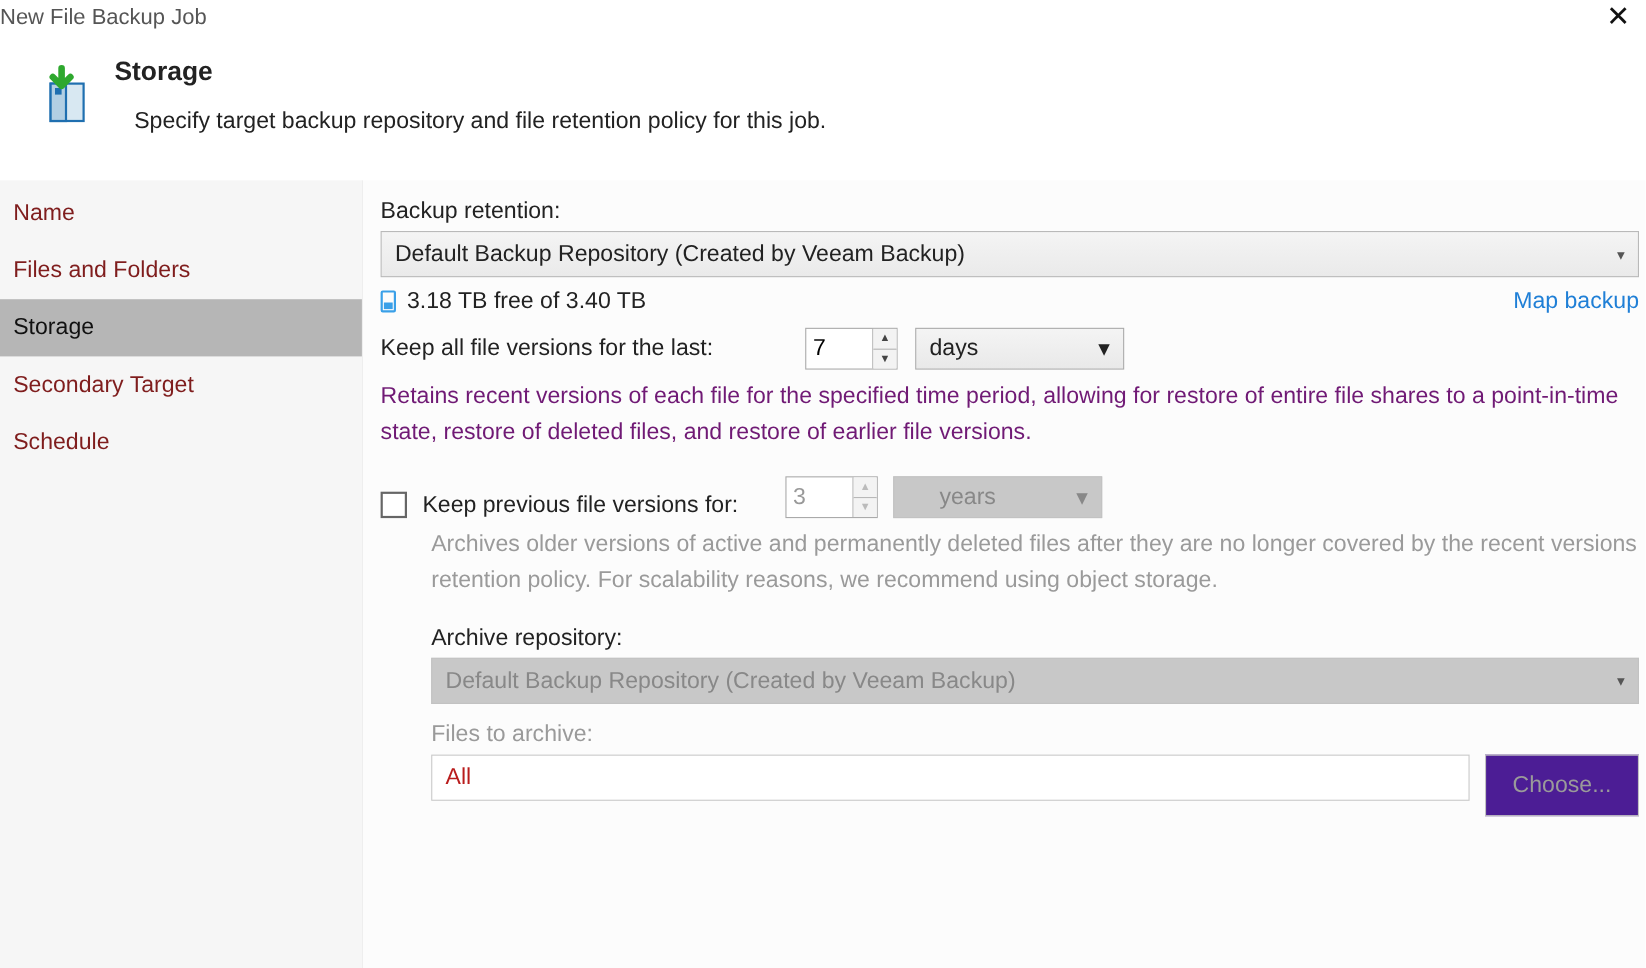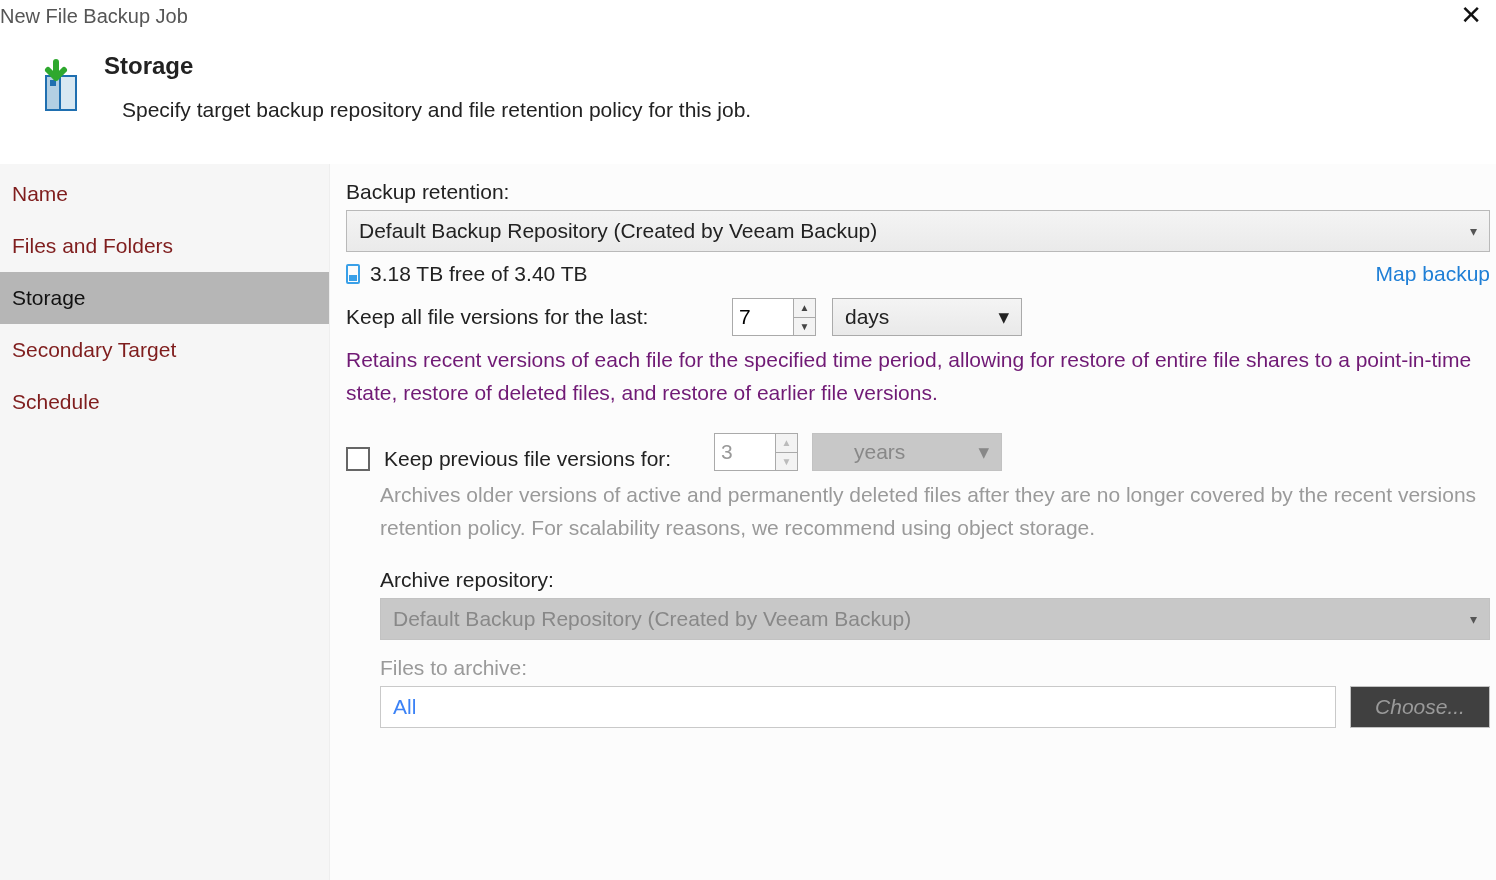--- a/index.html
+++ b/index.html
@@ -87,31 +87,31 @@
   .unit-dd {
     width:190px; height:38px; border:1px solid #aaa; background:linear-gradient(#f4f4f4,#e9e9e9);
     display:flex; align-items:center; justify-content:space-between; padding:0 12px; font-size:21px; cursor:pointer;
   }
   .unit-dd.disabled{background:#c8c8c8;color:#888;border-color:#c2c2c2;cursor:default;padding-left:41px;}
   .desc { font-size:21px; color:#701a75; line-height:1.55; margin:8px 0 24px 0;}
   .desc.muted { color:#9a9a9a; }
   .checkbox-row { display:flex; align-items:flex-end; gap:14px; margin-bottom:8px;}
   .checkbox { width:24px; height:24px; border:2px solid #666; background:#fff; cursor:pointer; flex:0 0 auto;}
   .sublabel { font-size:21px; color:#222;}
-  .indent { margin-left:34px; }
+  .indent { margin-left:46px; }
   .muted-label { color:#9a9a9a; font-size:21px; margin:16px 0 6px 0;}
   .textbox {
     height:42px; border:1px solid #c9c9c9; background:#fff; display:flex; align-items:center;
-    padding:0 12px; font-size:21px; color:#3b82f6;
+    padding:0 12px; font-size:21px; color:#b91c1c;
   }
   .row-two { display:flex; gap:14px; align-items:stretch;}
   .row-two .textbox { flex:1;}
   .btn {
-    min-width:140px; height:42px; border:1px solid #c2c2c2; background:#404040;
-    color:#9a9a9a; font-size:21px; display:flex; align-items:center; justify-content:center; cursor:default;font-style:italic;
+    min-width:140px; height:56px; border:1px solid #c2c2c2; background:#4c1d95;
+    color:#9a9a9a; font-size:21px; display:flex; align-items:center; justify-content:center; cursor:default;
   }
 </style>
 </head>
 <body>
 
 <div class="window">
 
   <div class="titlebar">
     <div class="title">New File Backup Job</div>
     <div class="close-x">✕</div>

